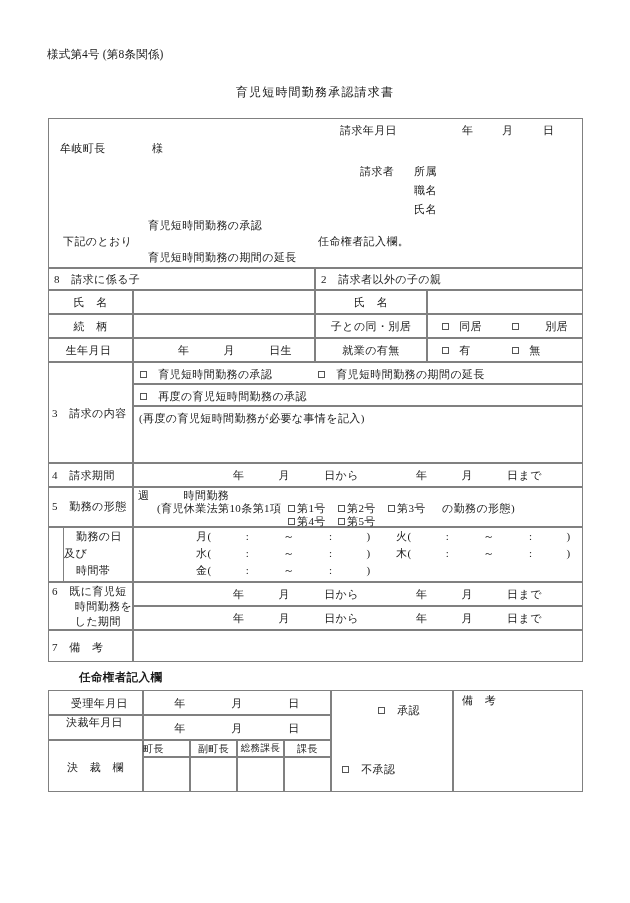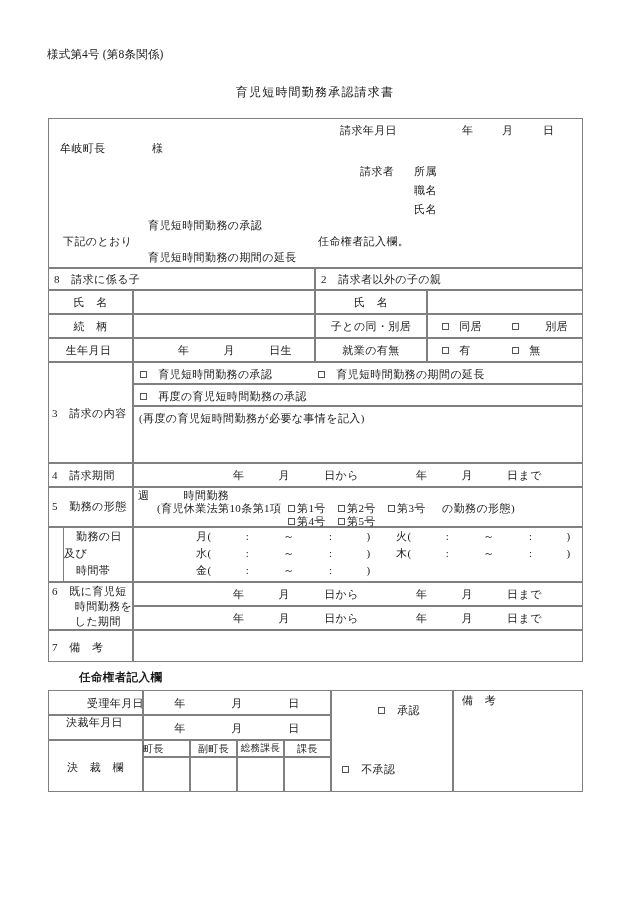--- a/index.html
+++ b/index.html
@@ -230,21 +230,21 @@
     <div class="abs ctext" style="left:52px;top:641px;">7　備　考</div>
     <div class="cell" style="left:133px;top:630px;width:450px;height:32px;"></div>
 
   </div>
 
   <div class="abs" id="anninkan-label">任命権者記入欄</div>
 
   <div class="tbl">
 
     <div class="cell" style="left:48px;top:690px;width:95px;height:25px;"></div>
-    <div class="abs ctext c-center" style="left:48px;top:697px;width:103px;margin-left:16px;">受理年月日</div>
+    <div class="abs ctext c-center" style="left:48px;top:697px;width:103px;">受理年月日</div>
     <div class="cell" style="left:143px;top:690px;width:188px;height:25px;"></div>
     <div class="abs ctext c-center" style="left:143px;top:697px;width:188px;">年　　　　月　　　　日</div>
 
     <div class="cell" style="left:48px;top:715px;width:95px;height:25px;"></div>
     <div class="abs ctext c-center" style="left:48px;top:716px;width:93px;">決裁年月日</div>
     <div class="cell" style="left:143px;top:715px;width:188px;height:25px;"></div>
     <div class="abs ctext c-center" style="left:143px;top:722px;width:188px;">年　　　　月　　　　日</div>
 
     <div class="cell" style="left:48px;top:740px;width:95px;height:52px;"></div>
     <div class="abs ctext c-center" style="left:48px;top:761px;width:95px;">決　裁　欄</div>

